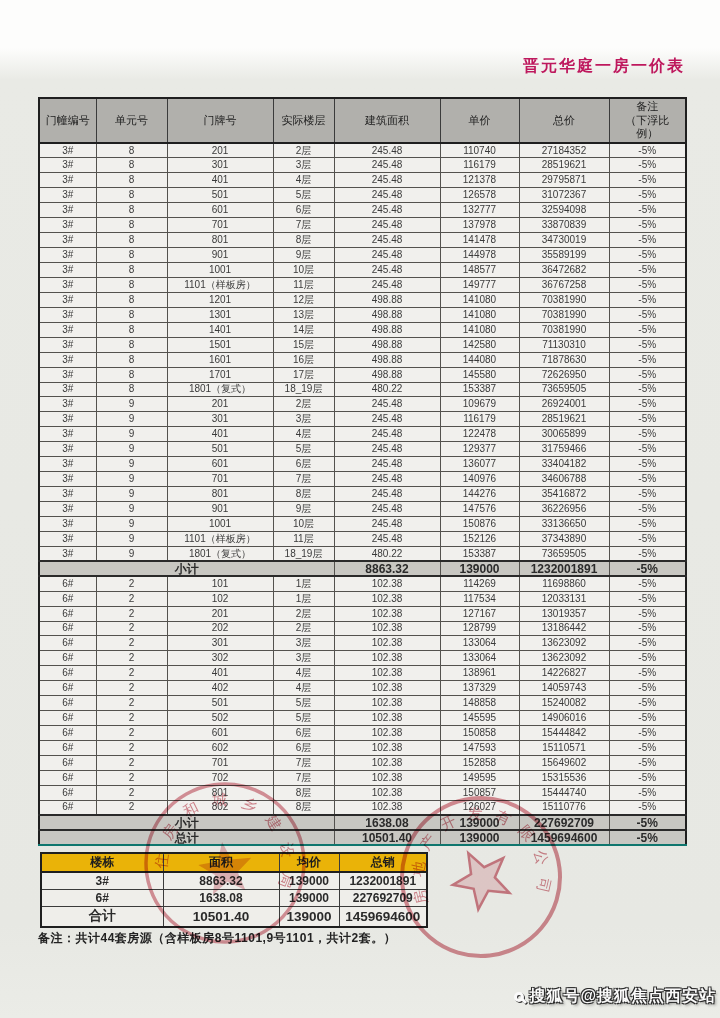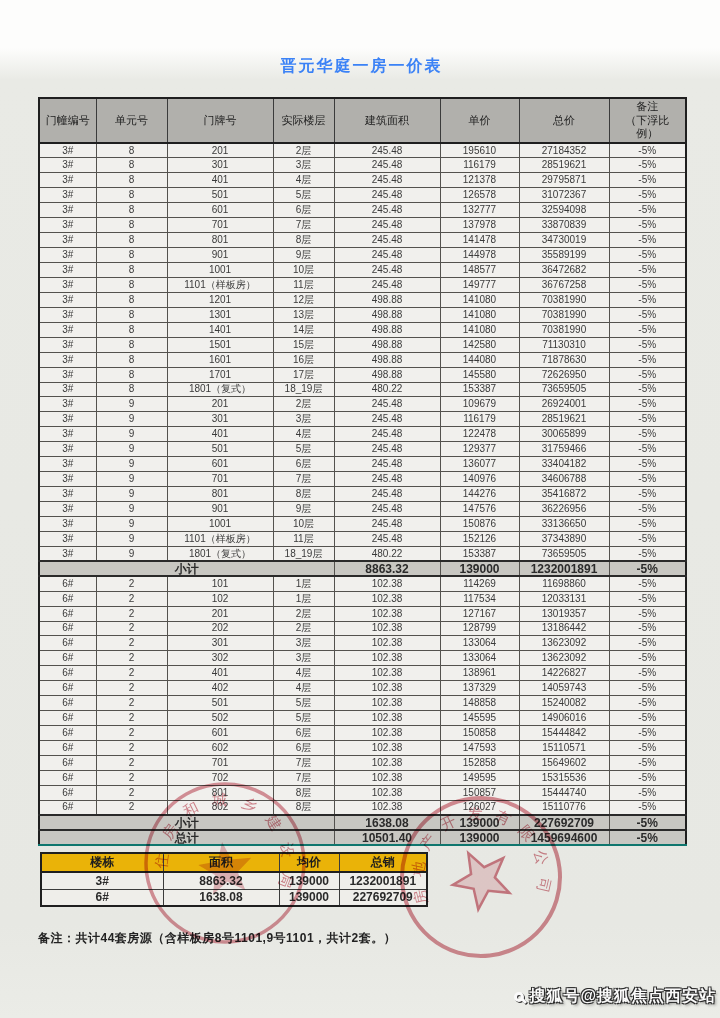--- a/index.html
+++ b/index.html
@@ -3,22 +3,22 @@
 <meta charset="utf-8">
 <style>
   * { box-sizing: border-box; }
   html,body { margin:0; padding:0; }
   body {
     width:720px; height:1018px; position:relative; overflow:hidden;
     background:linear-gradient(180deg,#fdfdfc 0px,#fdfdfc 48px,#e9eae5 80px,#e7e8e3 925px,#ebece7 1018px);
     font-family:"Liberation Sans","DejaVu Sans",sans-serif;
   }
   .title {
-    position:absolute; left:38px; top:56px; width:647px; text-align:center;
-    font-size:16px; font-weight:bold; color:#3b82f6; letter-spacing:2px;
+    position:absolute; left:38px; top:56px; width:647px; text-align:right;
+    font-size:16px; font-weight:bold; color:#be185d; letter-spacing:2px;
   }
   
   table.main {
     position:absolute; left:38px; top:97px; width:647px;
     border-collapse:collapse; table-layout:fixed; border:2px solid #1f1f1f;
   }
   table.main th {
     background:#b1b0ac; height:45px; padding:0; font-size:11px; font-weight:normal;
     color:#1d1d1d; text-align:center; vertical-align:middle; line-height:1.25;
     white-space:pre-line; border:1px solid #3b3b3b; border-bottom:2px solid #1f1f1f;
@@ -100,21 +100,21 @@
 例）</th>
       </tr>
   </thead>
   <tbody>
       <tr>
         <td>3#</td>
         <td>8</td>
         <td>201</td>
         <td>2层</td>
         <td>245.48</td>
-        <td>195610</td>
+        <td>110740</td>
         <td>27184352</td>
         <td>-5%</td>
       </tr>
       <tr>
         <td>3#</td>
         <td>8</td>
         <td>301</td>
         <td>3层</td>
         <td>245.48</td>
         <td>116179</td>
@@ -586,20 +586,26 @@
         <td>8863.32</td>
         <td>139000</td>
         <td>1232001891</td>
       </tr>
       <tr>
         <td>6#</td>
         <td>1638.08</td>
         <td>139000</td>
         <td>227692709</td>
       </tr>
+      <tr class="total-row">
+        <td>合计</td>
+        <td>10501.40</td>
+        <td>139000</td>
+        <td>1459694600</td>
+      </tr>
     </tbody>
 </table>
 
 <div class="note">备注：共计44套房源（含样板房8号1101,9号1101，共计2套。）</div>
 
 <svg id="stampL" class="stamp" width="170" height="170" viewBox="0 0 170 170">
   <circle cx="85" cy="85" r="79" fill="none" stroke="#bf4050" stroke-width="3.5" opacity="0.7"></circle>
   <defs>
       <path id="arcL" d="M 27 85 A 58 58 0 1 1 143 85 A 58 58 0 1 1 27 85"></path>
     </defs>

